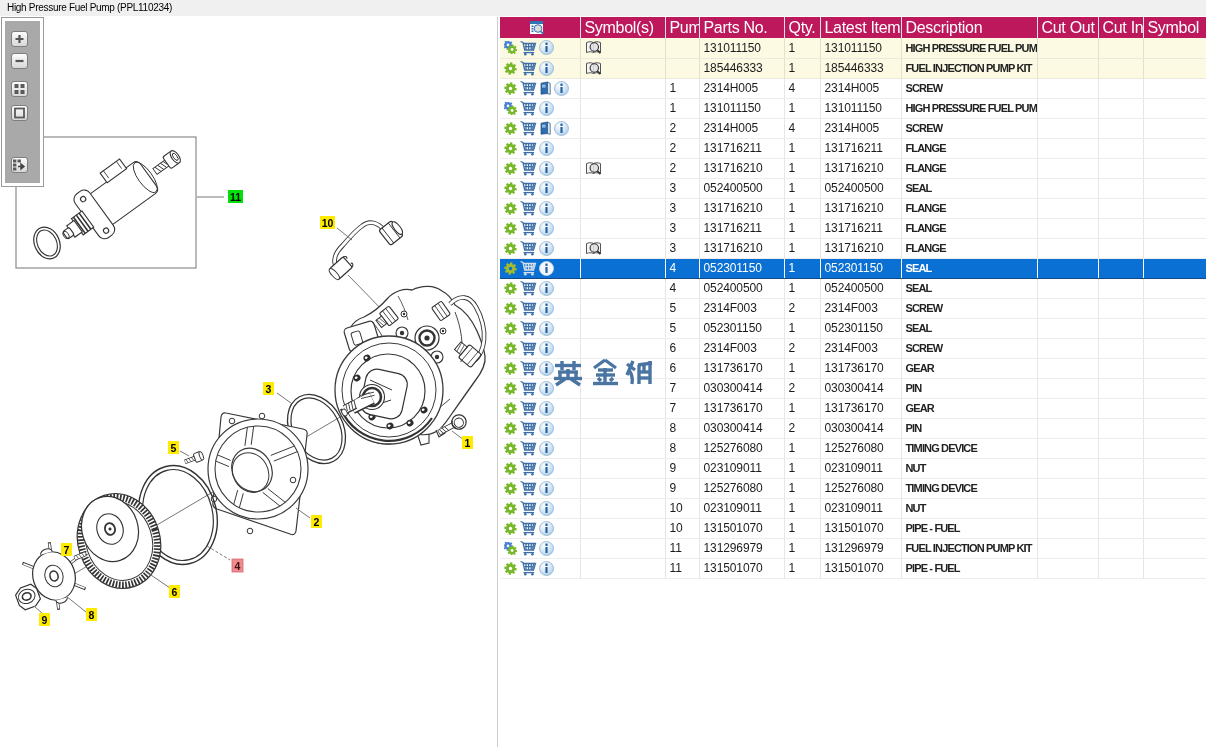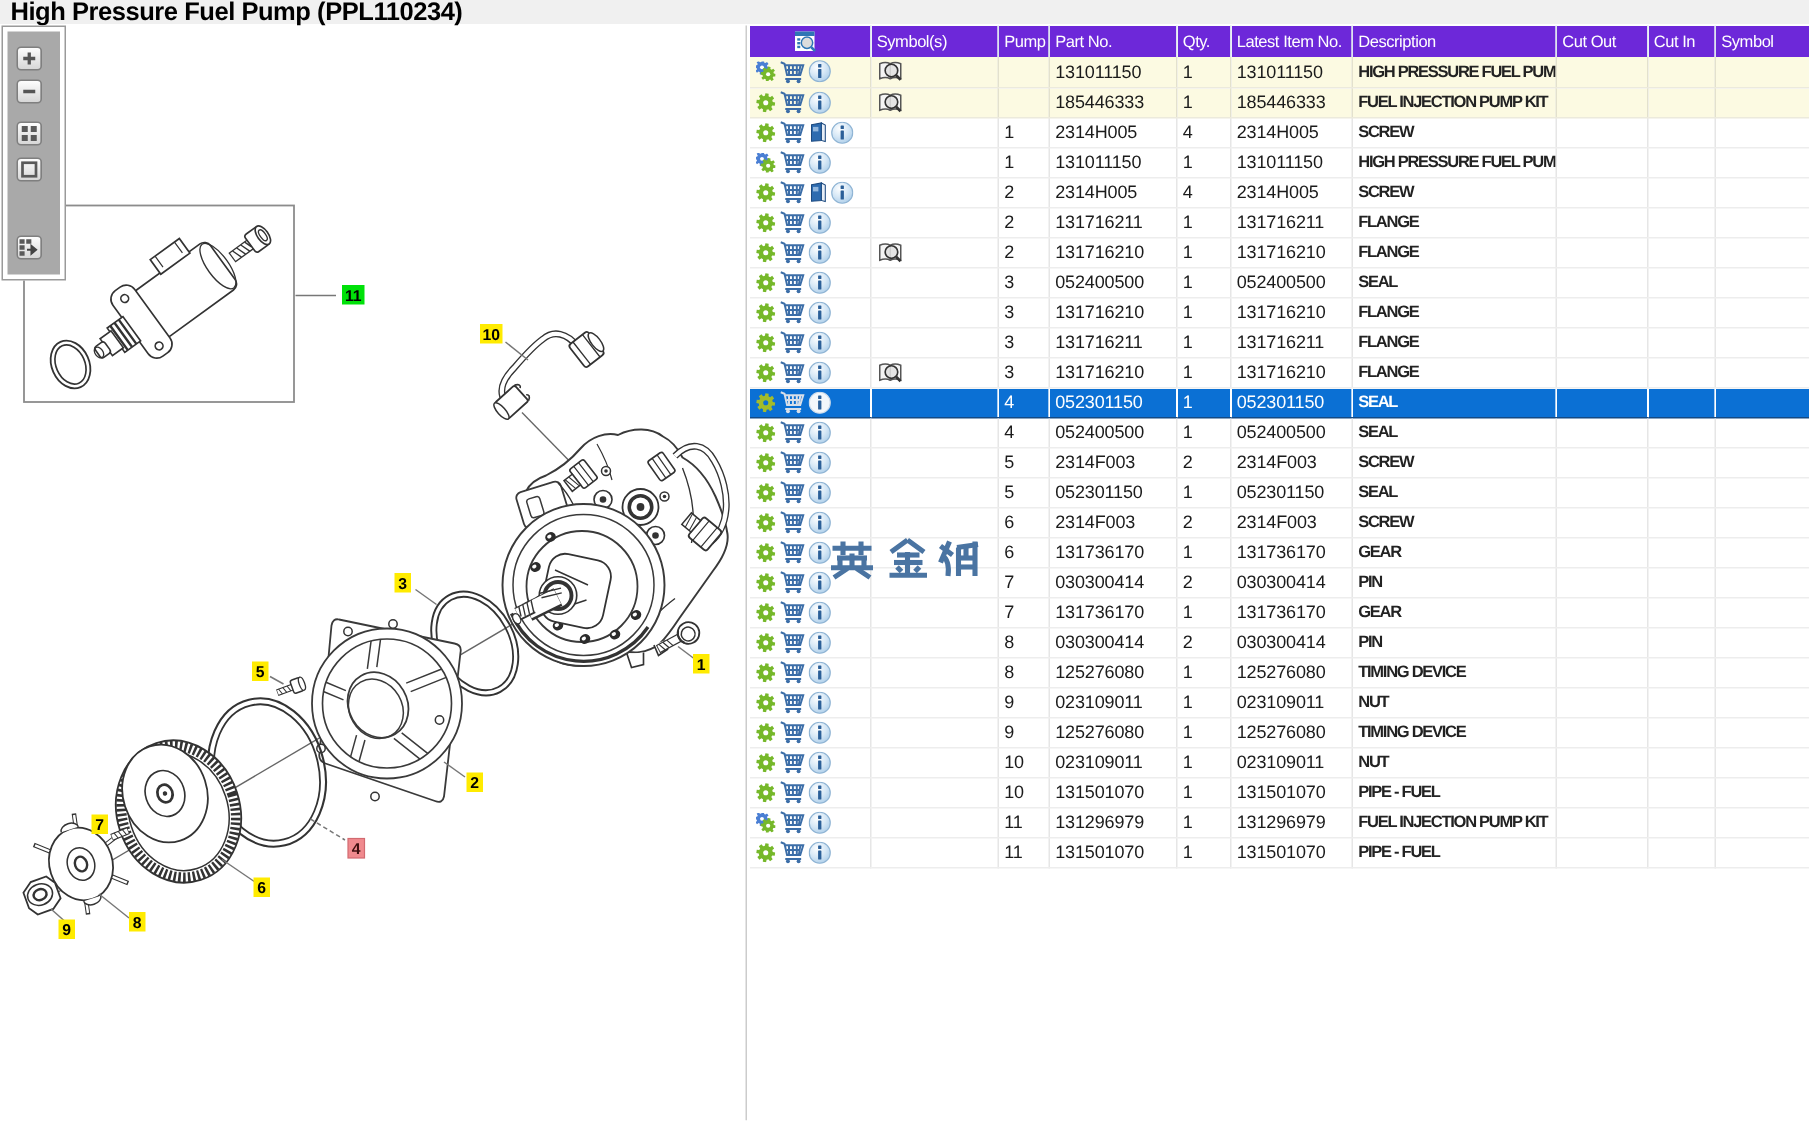--- a/index.html
+++ b/index.html
@@ -1,30 +1,30 @@
 <!DOCTYPE html>
 <html><head><meta charset="utf-8">
 <style>
 *{margin:0;padding:0;box-sizing:border-box}
 html,body{width:1206px;height:747px;overflow:hidden;background:#fff;
   font-family:"Liberation Sans",sans-serif;position:relative}
 #titlebar{position:absolute;left:0;top:0;width:1206px;height:16px;background:#f0f0f0;
-  font-size:17px;letter-spacing:-0.3px;font-weight:bold;color:#000;line-height:15px;padding-left:7px}
+  font-size:10px;letter-spacing:-0.3px;font-weight:normal;color:#000;line-height:15px;padding-left:7px}
 #divider{position:absolute;left:497px;top:17px;width:1px;height:730px;background:#cccccc}
 #diag{position:absolute;left:0;top:0;width:497px;height:747px}
 
 #toolbar{position:absolute;left:1px;top:17px;width:43px;height:170px;background:#fff;
   border:1px solid #9a9a9a}
 #toolbar .strip{position:absolute;left:3px;top:3px;width:35px;height:162px;background:#a9a9a9}
 .tbtn{position:absolute;left:9px;width:17px;height:16px;background:linear-gradient(#fdfdfd,#d7d7d7);
   border:1px solid #7f7f7f;border-radius:3px}
 
 #tablewrap{position:absolute;left:500px;top:17px;width:706px}
 table{border-collapse:collapse;table-layout:fixed;width:706px;font-family:"Liberation Sans",sans-serif}
-th{background:#6d28d9;color:#fff;font-weight:normal;font-size:11px;letter-spacing:-0.3px;text-align:left;
+th{background:#be185d;color:#fff;font-weight:normal;font-size:16px;letter-spacing:-0.3px;text-align:left;
   height:21px;padding:0 0 0 4px;border-right:1px solid #dce4ee;overflow:hidden;white-space:nowrap}
 th.last,td.last{border-right:none}
 td{height:20px;font-size:12px;letter-spacing:-0.1px;color:#1b1b1b;padding:0 0 0 4px;border-right:1px solid #e6e6e6;
   border-bottom:1px solid #ededed;overflow:hidden;white-space:nowrap}
 tr.y td{background:#fcfae2;border-bottom-color:#eceadc;border-right-color:#e3e1cd}
 tr.w td{background:#fff}
 tr.sel td{background:#0b70d4;color:#fff;border-right-color:rgba(255,255,255,.6);
   border-bottom-color:#134a85}
 td.de{font-weight:bold;color:#222;font-size:11px;letter-spacing:-0.85px}
 tr.sel td.de{color:#fff}
@@ -310,21 +310,21 @@
         <col style="width:45px">
         <col style="width:63px">
       </colgroup>
 <tbody>
         <tr>
           <th style="text-align:center;padding-right:9px"><svg width="16" height="16" viewBox="0 0 16 16" style="vertical-align:-3px">
               <use href="#winicon"></use>
             </svg></th>
           <th>Symbol(s)</th>
           <th>Pump</th>
-          <th>Part No.</th>
+          <th>Parts No.</th>
           <th>Qty.</th>
           <th>Latest Item No.</th>
           <th>Description</th>
           <th>Cut Out</th>
           <th>Cut In</th>
           <th class="last">Symbol</th>
         </tr>
 <tr class="y">
           <td class="act"><svg class="ic" width="13" height="13" viewBox="0 0 13 13">
               <use href="#gear2"></use>

